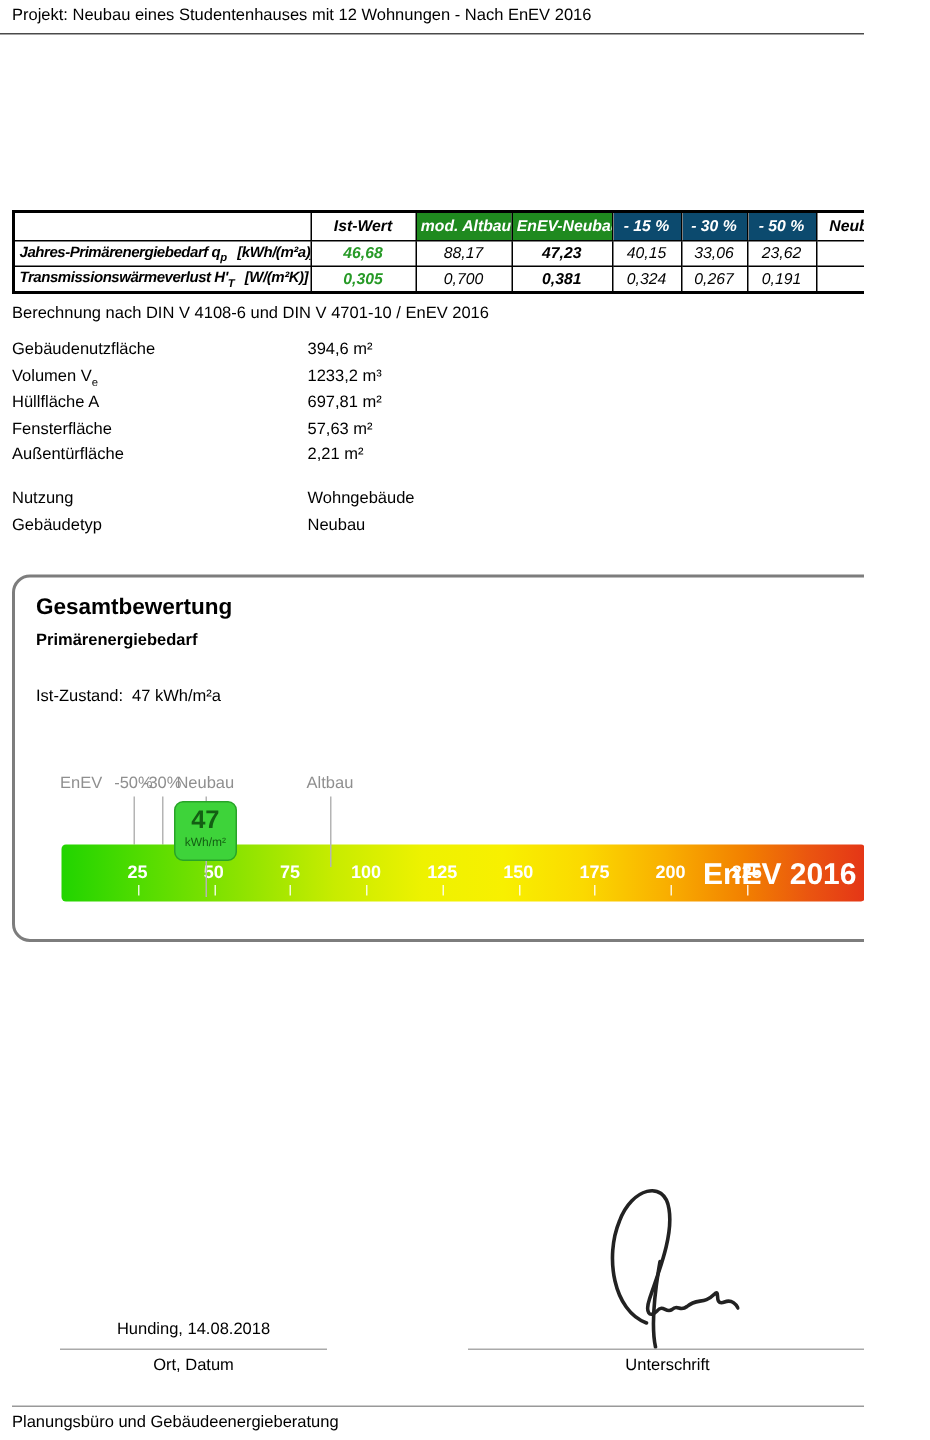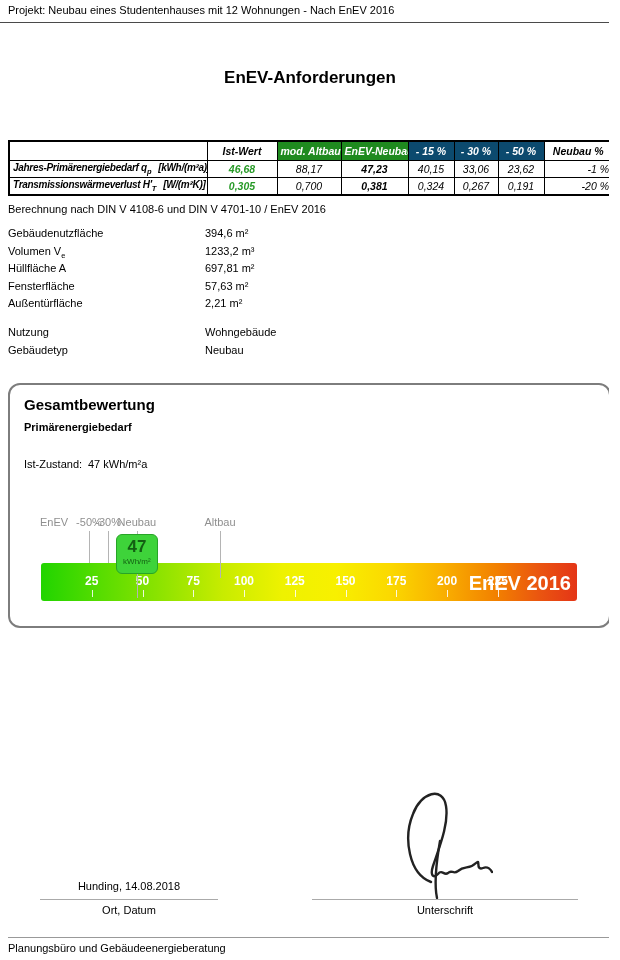--- a/index.html
+++ b/index.html
@@ -1,17 +1,17 @@
 <!DOCTYPE html>
 <html><head>
 <meta charset="utf-8">
 <style>
   html,body{margin:0;padding:0;background:#fff;}
   .page{position:relative;width:576px;height:960px;background:#fff;overflow:hidden;
-        font-family:"Liberation Sans",sans-serif;color:#000;padding-left:33px;}
+        font-family:"Liberation Sans",sans-serif;color:#000;}
   .abs{position:absolute;}
 
   
   .project-header{left:8px;top:4px;font-size:11px;white-space:nowrap;}
   .header-rule{left:0;top:22px;width:620px;height:0;border-top:1px solid #4a4a4a;}
   .page-title{left:0;top:68px;width:620px;text-align:center;font-size:17px;font-weight:bold;}
 
   
   .req-table{position:absolute;left:8px;top:140px;width:604px;border-collapse:collapse;
              table-layout:fixed;font-size:10.5px;border:2px solid #000;}
@@ -74,21 +74,20 @@
   .footer-left{left:8px;top:942px;font-size:11px;}
   .footer-right{left:8px;top:942px;width:604px;text-align:right;font-size:11px;}
 </style>
 </head>
 <body>
 
 <div class="page">
 
   <div class="abs project-header">Projekt: Neubau eines Studentenhauses mit 12 Wohnungen - Nach EnEV 2016</div>
   <div class="abs header-rule"></div>
-  <div class="abs page-title">EnEV-Anforderungen</div>
 
   <table class="req-table">
     <colgroup>
       <col style="width:198px">
         <col style="width:70px">
         <col style="width:64px">
         <col style="width:67px">
       <col style="width:46px">
         <col style="width:44px">
         <col style="width:46px">

